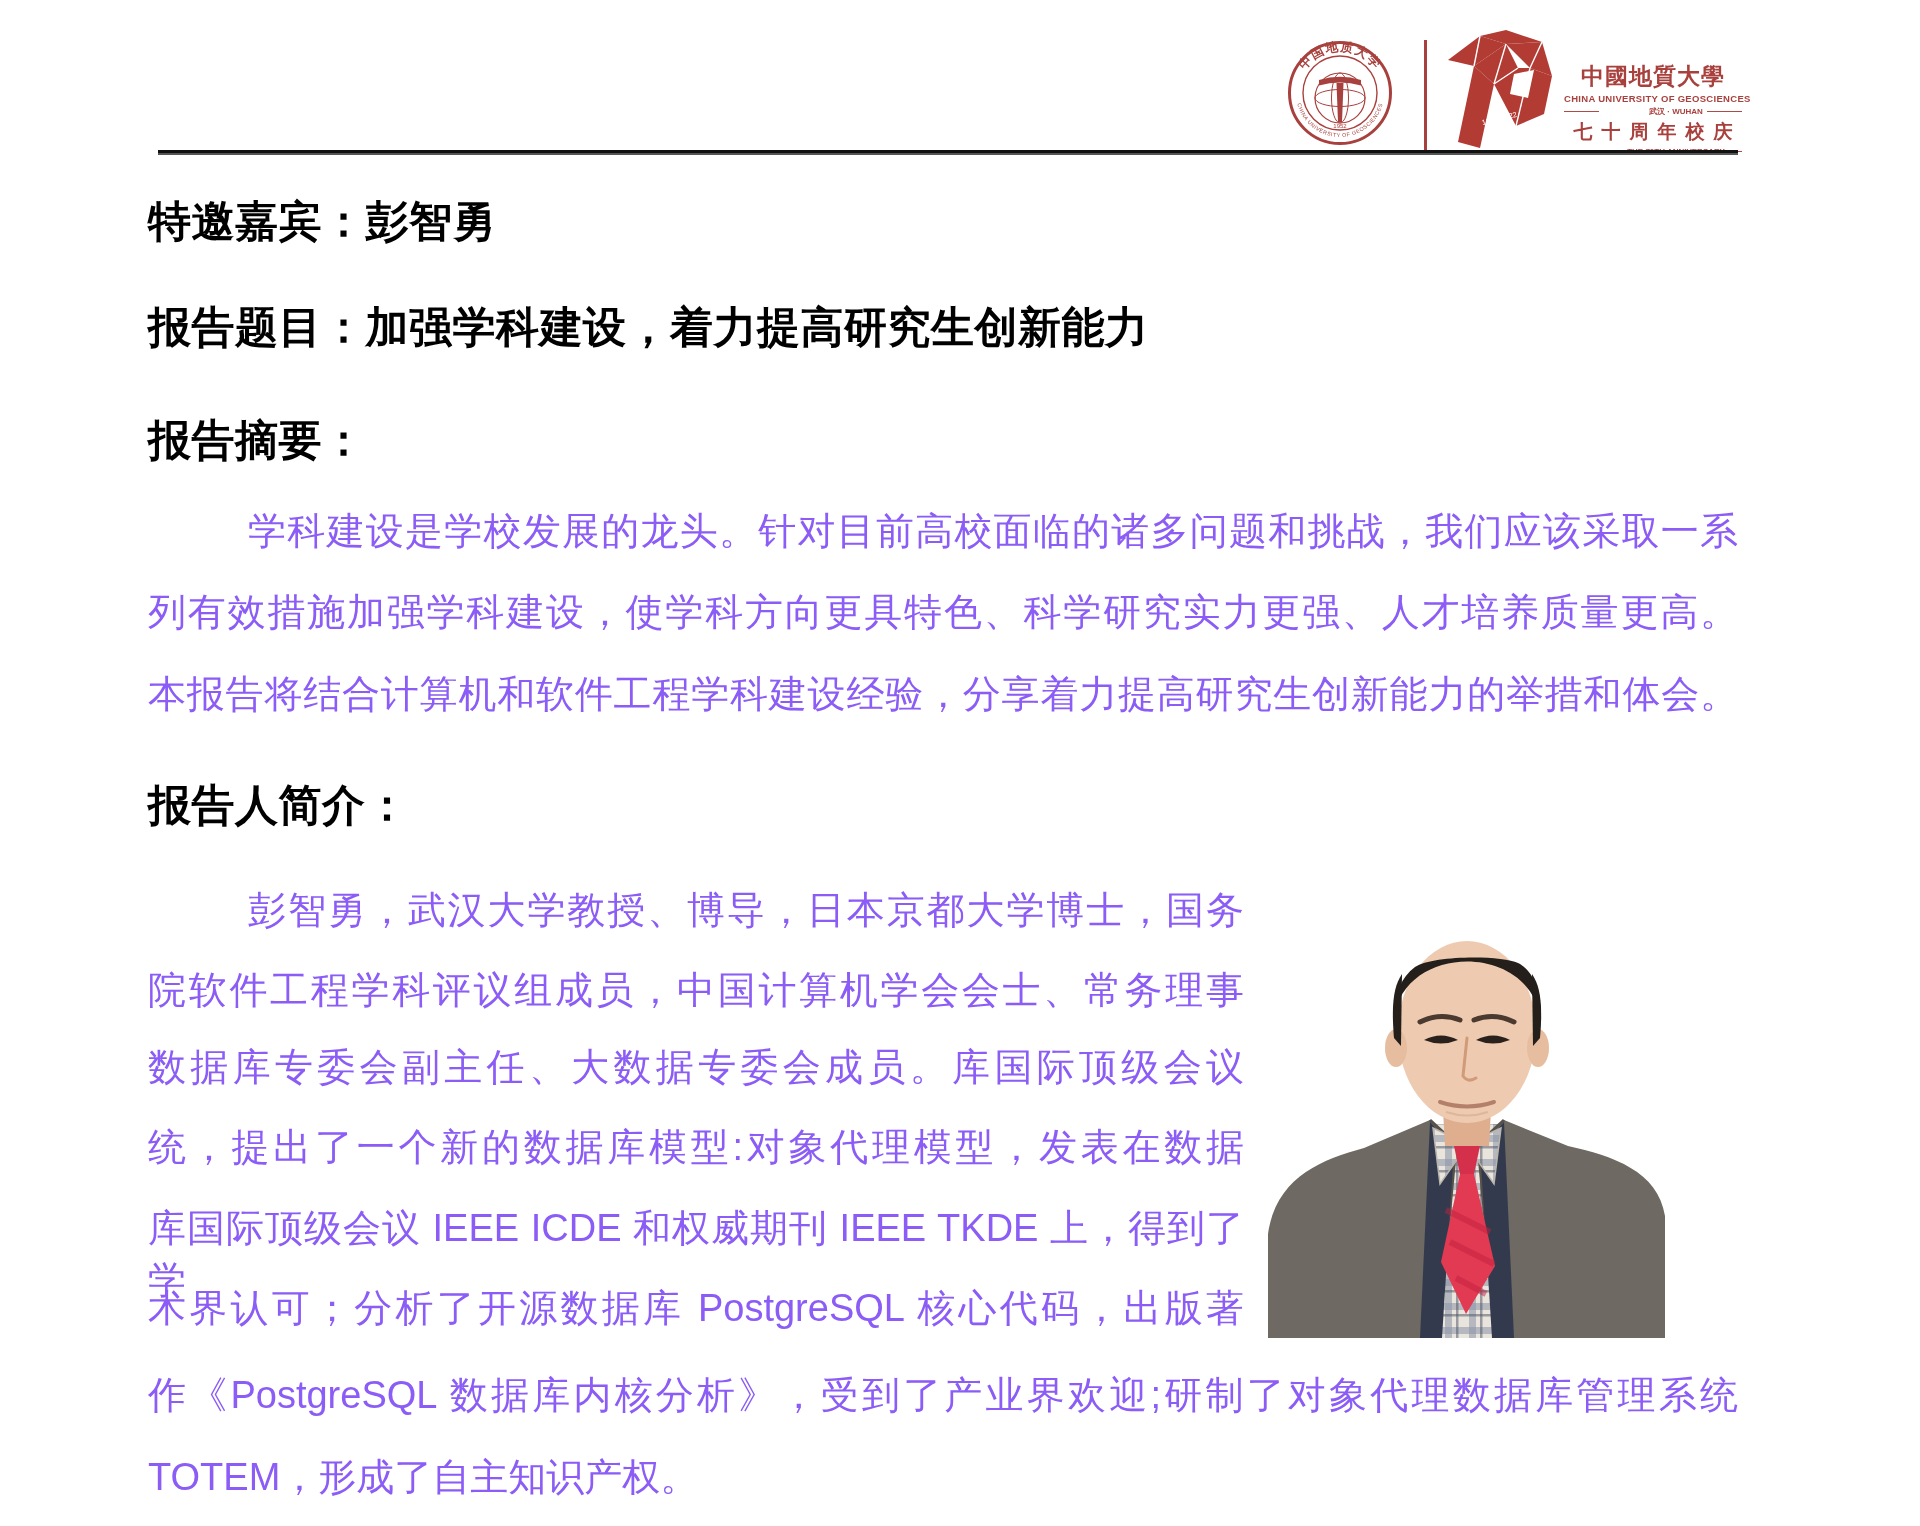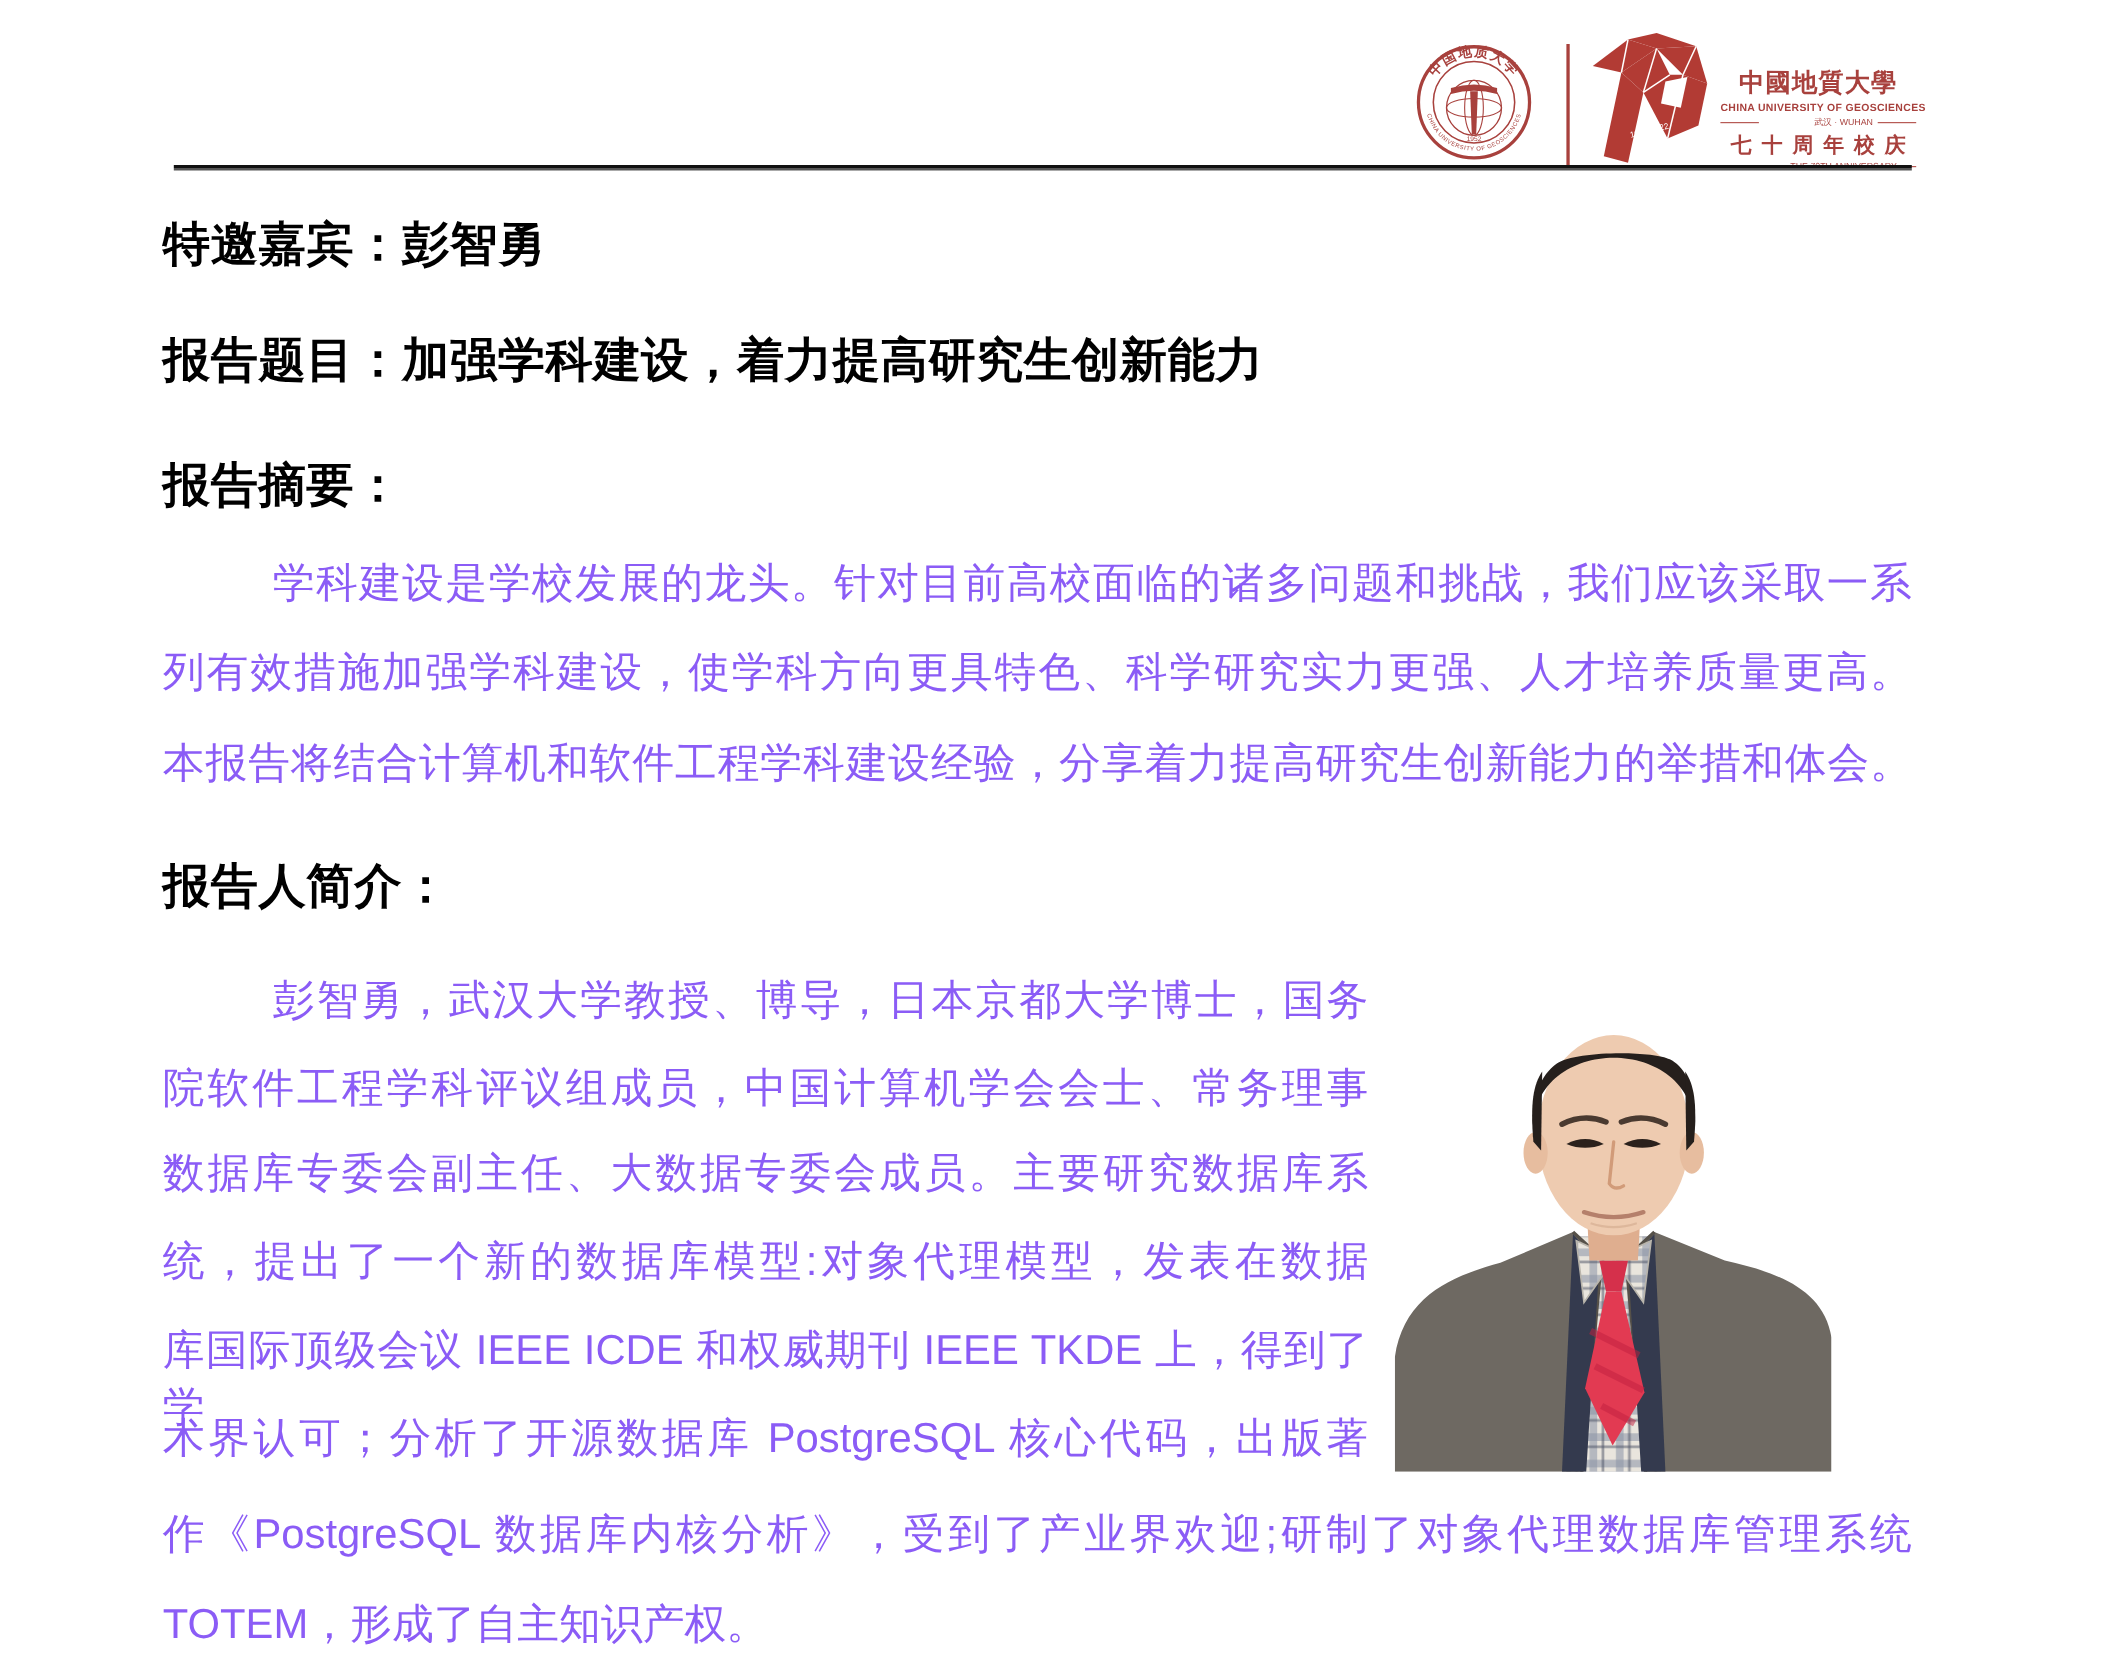--- a/index.html
+++ b/index.html
@@ -14,21 +14,21 @@
   .divider { position:absolute; left:1424px; top:40px; width:3px; height:110px; background:#a8413d; }
   .logo70-svg { position:absolute; left:1444px; top:26px; width:110px; height:124px; }
   .logostack { position:absolute; left:1564px; top:62px; width:178px; color:#a8413d; text-align:center; }
   .logostack .cnname {
     font-family:"DejaVu Serif","Liberation Serif",serif;
     font-weight:bold; font-size:23px; letter-spacing:1px; line-height:1.2; white-space:nowrap;
   }
   .logostack .enname { font-size:9.5px; font-weight:bold; letter-spacing:0.3px; margin-top:3px; white-space:nowrap; }
   .hr-text { display:flex; align-items:center; gap:4px; margin-top:2px; }
   .hr-text .dashline { flex:1; border-top:1px solid #b04a44; height:0; }
-  .hr-text .t { font-size:8px; font-weight:normal; white-space:nowrap;padding-left:46px; }
+  .hr-text .t { font-size:8px; font-weight:bold; white-space:nowrap;padding-left:46px; }
   .celebration { font-size:19px; font-weight:bold; letter-spacing:9px; margin-top:2px; white-space:nowrap; text-indent:9px; }
   .rule { position:absolute; left:158px; top:150px; width:1580px; height:5px;
           background:linear-gradient(#111 0 60%, #555 60% 100%); }
   
   .h { position:absolute; font-weight:bold; font-size:43px; color:#000; white-space:nowrap; letter-spacing:0.5px; }
   .bline { position:absolute; font-size:38px; color:#8b5cf6; line-height:52px;
            text-align:justify; text-align-last:justify; }
   .bline.noj { text-align:right; text-align-last:left; white-space:nowrap; }
   .w-full { width:1590px; }
   .w-wrap { width:1096px; }
@@ -111,21 +111,21 @@
   <div class="h" style="left:148px; top:412px;">报告摘要：</div>
 
   <div class="bline w-full indent" style="left:148px; top:505px;">学科建设是学校发展的龙头。针对目前高校面临的诸多问题和挑战，我们应该采取一系</div>
   <div class="bline w-full" style="left:148px; top:586px;">列有效措施加强学科建设，使学科方向更具特色、科学研究实力更强、人才培养质量更高。</div>
   <div class="bline w-full" style="left:148px; top:668px;">本报告将结合计算机和软件工程学科建设经验，分享着力提高研究生创新能力的举措和体会。</div>
 
   <div class="h" style="left:148px; top:777px;">报告人简介：</div>
 
   <div class="bline w-wrap indent" style="left:148px; top:884px;">彭智勇，武汉大学教授、博导，日本京都大学博士，国务</div>
   <div class="bline w-wrap" style="left:148px; top:964px;">院软件工程学科评议组成员，中国计算机学会会士、常务理事</div>
-  <div class="bline w-wrap" style="left:148px; top:1041px;">数据库专委会副主任、大数据专委会成员。主要研究数据库系</div>
+  <div class="bline w-wrap" style="left:148px; top:1041px;">数据库专委会副主任、大数据专委会成员。库国际顶级会议</div>
   <div class="bline w-wrap" style="left:148px; top:1121px;">统，提出了一个新的数据库模型:对象代理模型，发表在数据</div>
   <div class="bline w-wrap" style="left:148px; top:1202px;">库国际顶级会议 IEEE ICDE 和权威期刊 IEEE TKDE 上，得到了学</div>
   <div class="bline w-wrap" style="left:148px; top:1282px;">术界认可；分析了开源数据库 PostgreSQL 核心代码，出版著</div>
   <div class="bline w-full" style="left:148px; top:1369px;">作《PostgreSQL 数据库内核分析》，受到了产业界欢迎;研制了对象代理数据库管理系统</div>
   <div class="bline noj" style="left:148px; top:1451px;">TOTEM，形成了自主知识产权。</div>
 
   <svg class="photo-svg" viewBox="0 0 397 452">
     <defs>
       <pattern id="plaid" width="24" height="24" patternUnits="userSpaceOnUse">
         <rect width="24" height="24" fill="#e9e5dd"></rect>

